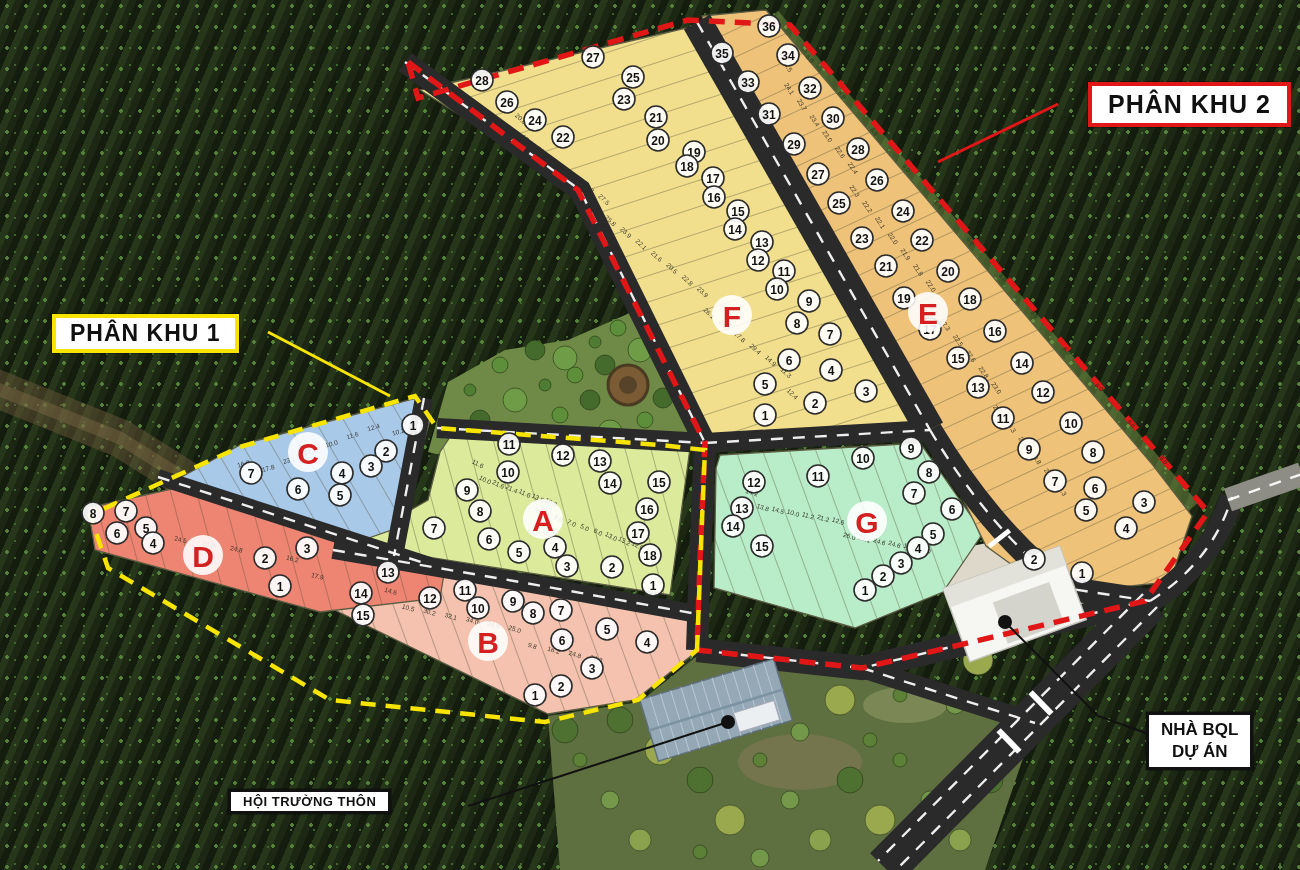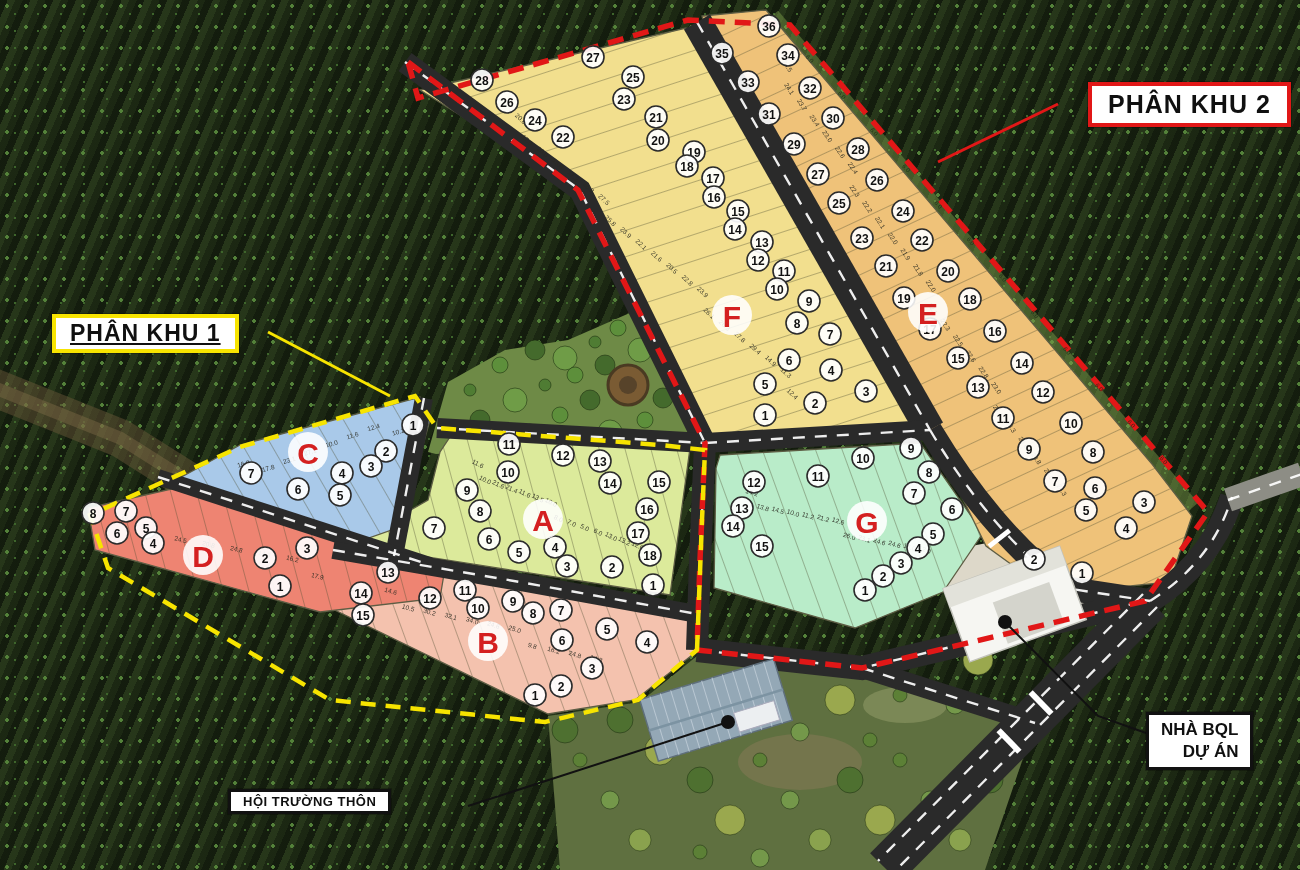--- a/index.html
+++ b/index.html
@@ -10,21 +10,21 @@
     background-image:
       radial-gradient(2.6px 3.0px at 7px 6px, #54823a 60%, transparent 61%),
       radial-gradient(2.2px 2.6px at 15px 14px, #3e652c 60%, transparent 61%),
       repeating-linear-gradient(113deg, rgba(8,14,5,.50) 0 7px, rgba(58,84,36,.28) 7px 14px, rgba(22,34,13,.38) 14px 21px);
     background-size:19px 21px, 23px 17px, auto;}
   svg.map{position:absolute;left:0;top:0;}
   .map-label{position:absolute;background:#ffffff;color:#101010;font-weight:bold;
     white-space:nowrap;box-shadow:0 0 0 1px rgba(0,0,0,.25);}
   .pk1{left:52px;top:314px;padding:2px 14px;font-size:23px;letter-spacing:1px;border:4px solid #f7e400;}
   .pk2{left:1060px;top:82px;padding:4px 16px;font-size:25px;letter-spacing:1px;border:4px solid #e11717;margin-left:28px;}
-  .bql{left:1146px;top:712px;padding:4px 12px;font-size:17px;text-align:right;line-height:1.3;border:3px solid #111;}
+  .bql{left:1146px;top:712px;padding:4px 12px;font-size:17px;text-align:center;line-height:1.3;border:3px solid #111;}
   .htt{left:228px;top:789px;padding:2px 12px;font-size:13px;letter-spacing:.5px;border:3px solid #111;}
 </style>
 </head>
 <body>
 
 <div class="stage">
   <svg class="map" id="mapsvg" width="1300" height="870" viewBox="0 0 1300 870">
       <defs>
         <pattern id="hatch-F" width="25" height="25" patternUnits="userSpaceOnUse" patternTransform="rotate(-108)">
           <line x1="12.5" y1="0" x2="12.5" y2="25" stroke="rgba(80,80,50,.38)" stroke-width="1"></line>
@@ -595,20 +595,20 @@
         <text x="1144" y="502.5" font-size="12" font-weight="bold" fill="#111" text-anchor="middle" dominant-baseline="central">3</text>
         <circle cx="1034" cy="559" r="11" fill="#fff" fill-opacity="0.92" stroke="#2b2b2b" stroke-width="1.6"></circle>
         <text x="1034" y="559.5" font-size="12" font-weight="bold" fill="#111" text-anchor="middle" dominant-baseline="central">2</text>
         <circle cx="1082" cy="573" r="11" fill="#fff" fill-opacity="0.92" stroke="#2b2b2b" stroke-width="1.6"></circle>
         <text x="1082" y="573.5" font-size="12" font-weight="bold" fill="#111" text-anchor="middle" dominant-baseline="central">1</text>
         <circle cx="928" cy="312" r="20" fill="#fff" fill-opacity="0.88"></circle>
         <text x="928" y="313" font-size="30" font-weight="bold" fill="#d42020" text-anchor="middle" dominant-baseline="central">E</text>
       </g>
     </svg>
 
-  <div class="map-label pk1" style="border-color: rgb(247, 228, 0); text-decoration: underline;">PHÂN KHU 1</div>
+  <div class="map-label pk1" style="border-color: rgb(247, 228, 0);">PHÂN KHU 1</div>
   <div class="map-label pk2" style="border-color: rgb(225, 23, 23);">PHÂN KHU 2</div>
   <div class="map-label bql">
     <div>NHÀ BQL</div>
     <div>DỰ ÁN</div>
   </div>
   <div class="map-label htt">HỘI TRƯỜNG THÔN</div>
 </div>
 
 </body></html>

